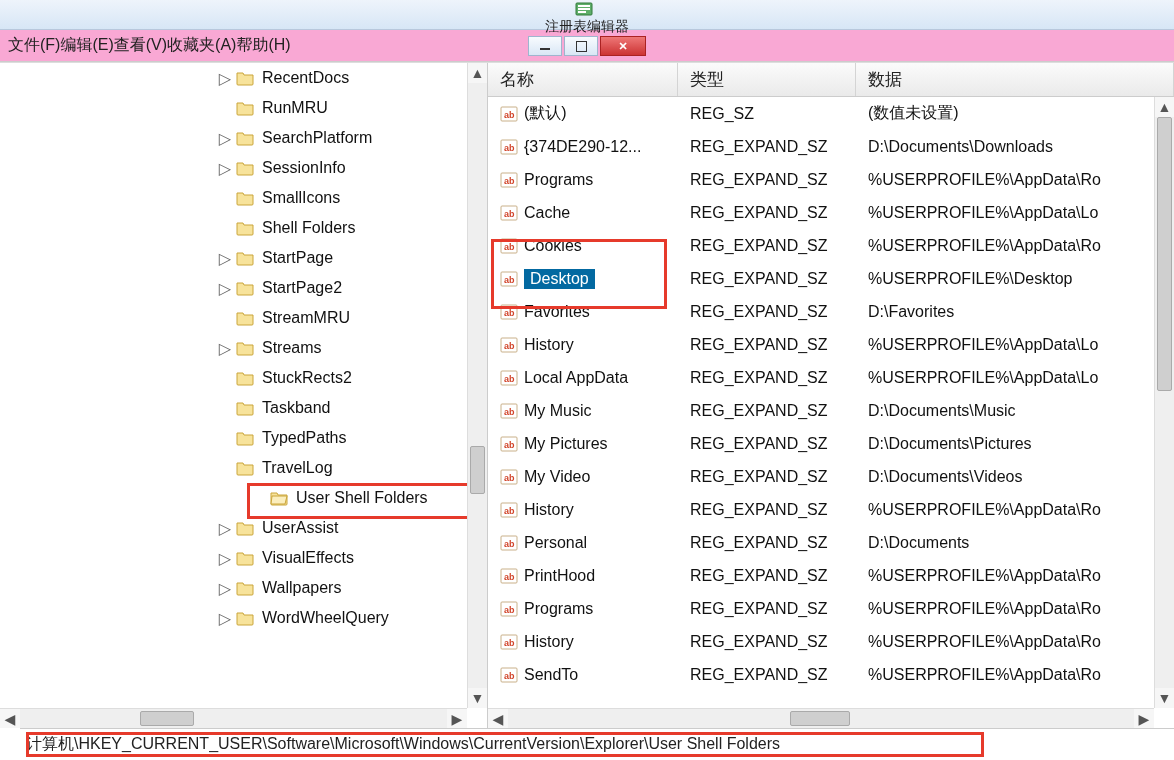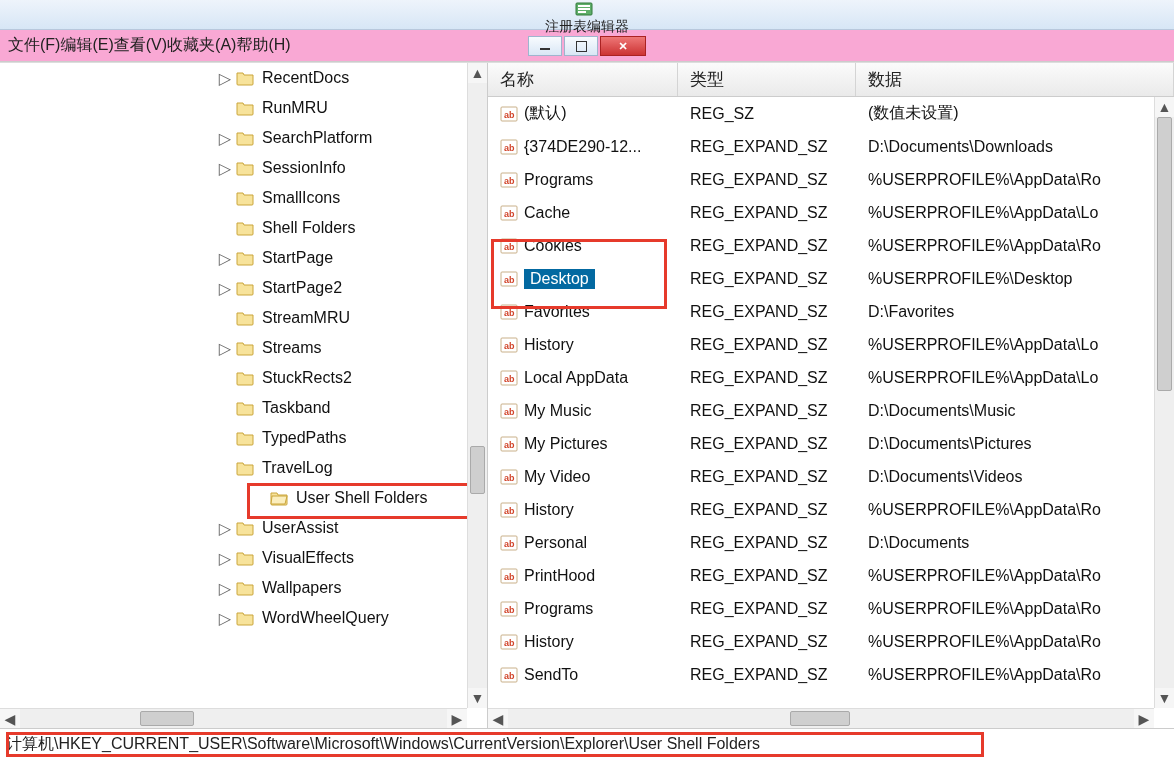--- a/index.html
+++ b/index.html
@@ -52,21 +52,21 @@
   .row.hl::after { content:""; position:absolute; left:3px; width:170px; height:64px; margin-top:-10px; border:3px solid #e63a2b; pointer-events:none; }
   .list-vscroll { position:absolute; right:0; top:34px; bottom:20px; width:20px; background:#efefef; border-left:1px solid #ddd; }
   .list-vscroll .arrow { height:20px; display:flex; align-items:center; justify-content:center; background:#f6f6f6; color:#555; }
   .list-vscroll .track { position:absolute; top:20px; bottom:20px; left:0; right:0; }
   .list-vscroll .thumb { position:absolute; left:2px; right:2px; top:0; height:48%; background:#cfcfcf; border:1px solid #aaa; border-radius:2px; }
   .list-hscroll { position:absolute; left:0; right:20px; bottom:0; height:20px; background:#efefef; border-top:1px solid #ddd; }
   .list-hscroll .arrow { width:20px; height:20px; display:inline-flex; align-items:center; justify-content:center; background:#f6f6f6; color:#555; }
   .list-hscroll .track { position:absolute; left:20px; right:20px; top:0; bottom:0; }
   .list-hscroll .thumb { position:absolute; top:2px; bottom:2px; left:45%; width:60px; background:#cfcfcf; border:1px solid #aaa; border-radius:2px; }
 
-  .statusbar { height:32px; border-top:1px solid #ccc; display:flex; align-items:center; padding-left:6px; position:relative; }
+  .statusbar { height:32px; border-top:1px solid #ccc; display:flex; align-items:center; padding-left:6px; position:relative;margin-left:20px; }
   .statusbar::after { content:""; position:absolute; left:6px; right:190px; top:3px; bottom:3px; border:3px solid #e63a2b; pointer-events:none; }
   .status-text { font-size:16px; color:#222; white-space:nowrap; }
 </style>
 </head>
 <body>
 
 <div class="titlebar">
   <span class="app-icon">
     <svg viewBox="0 0 18 18">
         <rect x="1" y="3" width="16" height="12" rx="1" fill="#5fae6a" stroke="#327a3b"></rect>

